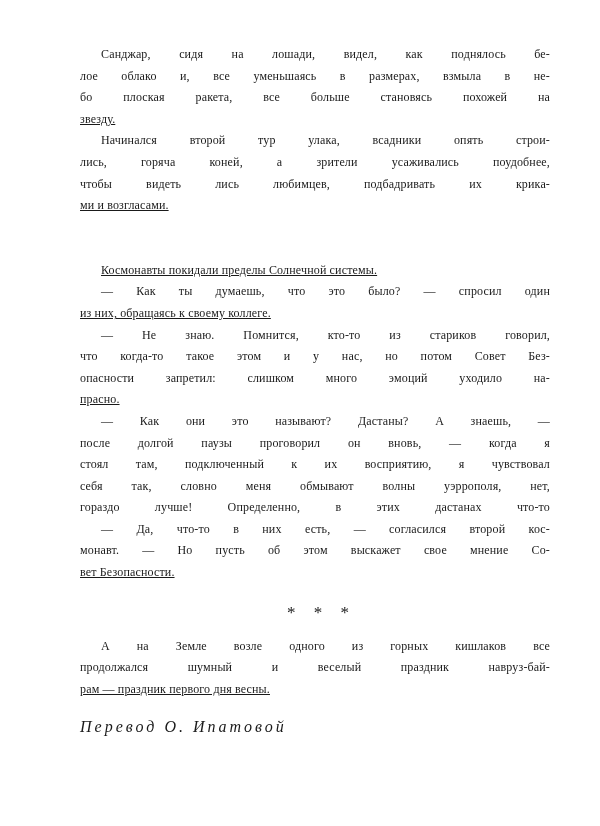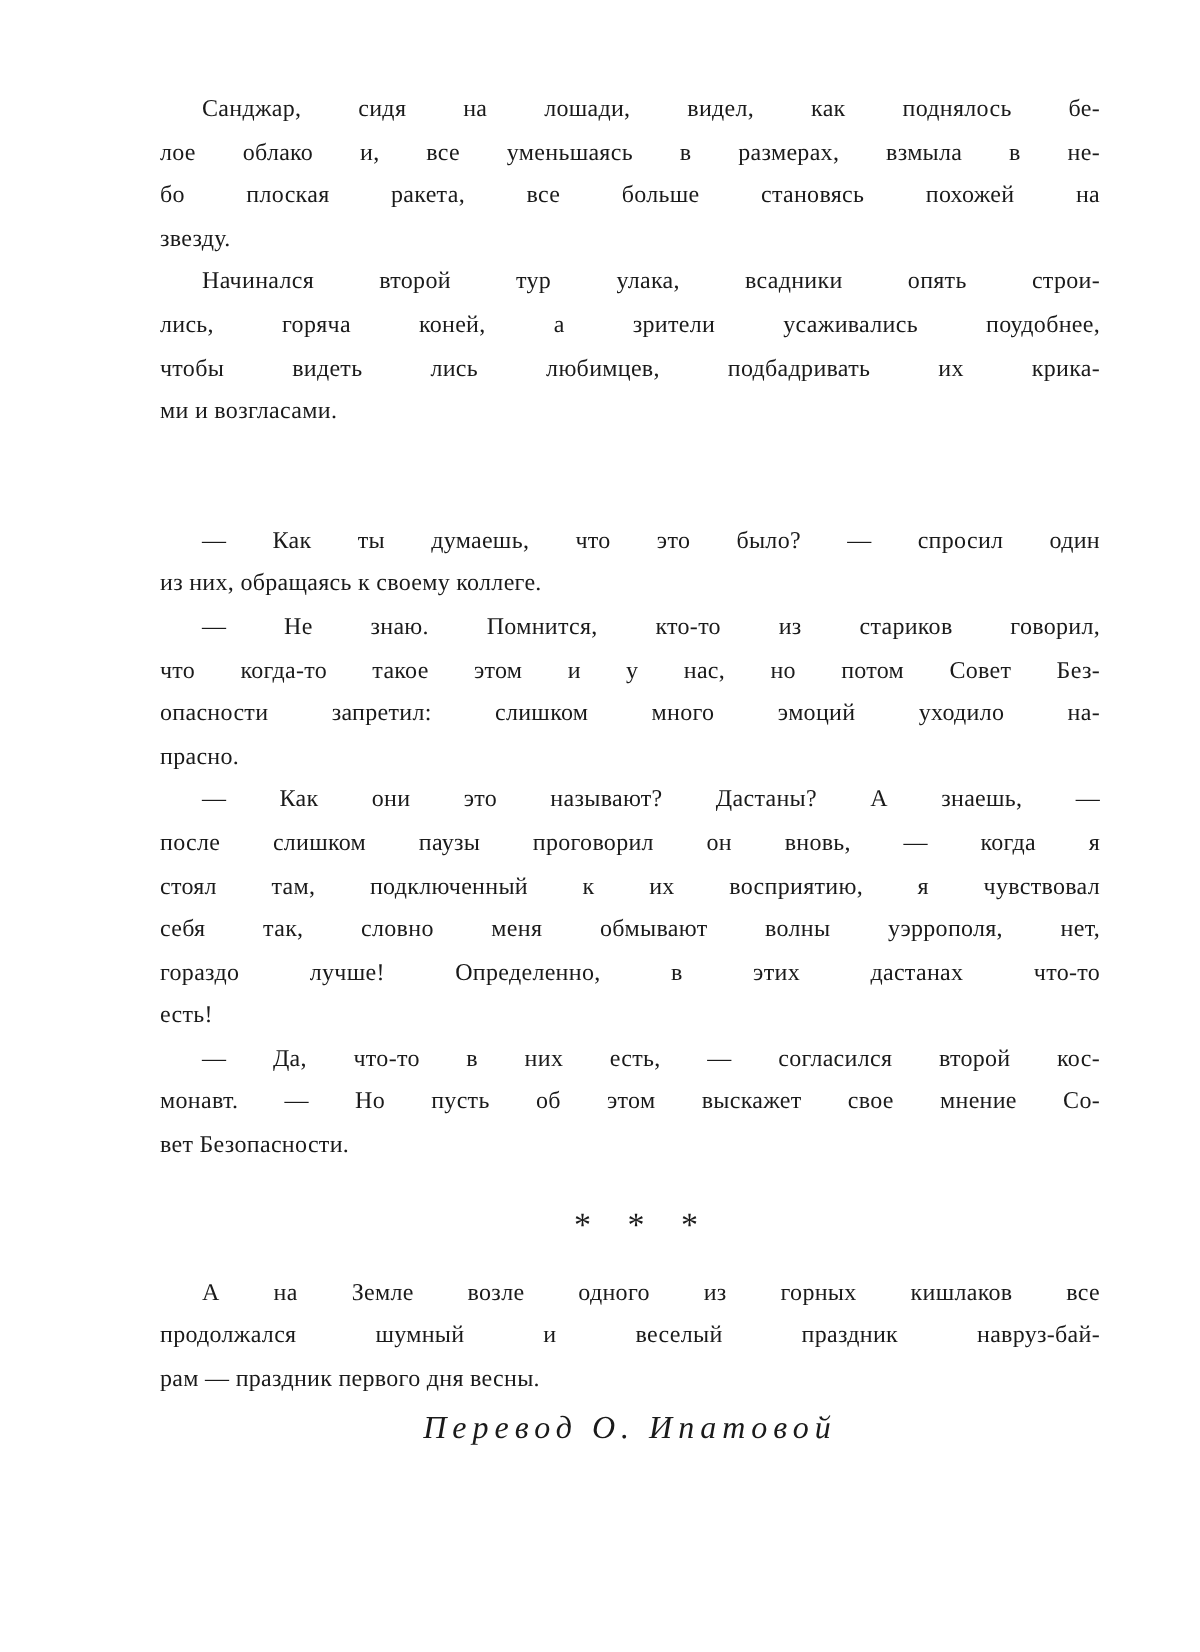--- a/index.html
+++ b/index.html
@@ -21,39 +21,39 @@
   .line {
     font-size: 12px;
     line-height: 21.6px;
     height: 21.6px;
     white-space: nowrap;
     text-align: justify;
     text-align-last: justify;
     letter-spacing: 0.15px;
   }
   .line.indent { padding-left: 21px; }
-  .line.last { text-align-last: left; }
+  .line.last { text-align-last: left; text-decoration: underline; }
   .gap-section { height: 43px; }
   .gap-stars-before { height: 18px; }
   .stars {
     text-align: center;
     font-size: 17px;
     line-height: 22px;
     height: 22px;
     word-spacing: 14px;
     margin-bottom: 12px;
     padding-left: 6px;
   }
   .signature {
-    text-align: center;
+    text-align: left;
     font-style: italic;
     font-size: 16px;
     line-height: 22px;
     letter-spacing: 3px;
-    margin-top: 4px;
+    margin-top: 16px;
   }
 </style>
 </head>
 <body>
 
 <div class="page">
 
   <div>
     <div>
       <div class="line indent">Санджар, сидя на лошади, видел, как поднялось бе-</div>
@@ -66,36 +66,38 @@
       <div class="line">лись, горяча коней, а зрители усаживались поудобнее,</div>
       <div class="line">чтобы видеть лись любимцев, подбадривать их крика-</div>
       <div class="line last">ми и возгласами.</div>
     </div>
   </div>
 
   <div class="gap-section"></div>
 
   <div>
     <div>
+      <div class="line indent last">Космонавты покидали пределы Солнечной системы.</div>
+    </div>
+    <div>
       <div class="line indent">— Как ты думаешь, что это было? — спросил один</div>
       <div class="line last">из них, обращаясь к своему коллеге.</div>
     </div>
     <div>
       <div class="line indent">— Не знаю. Помнится, кто-то из стариков говорил,</div>
       <div class="line">что когда-то такое этом и у нас, но потом Совет Без-</div>
       <div class="line">опасности запретил: слишком много эмоций уходило на-</div>
       <div class="line last">прасно.</div>
     </div>
     <div>
       <div class="line indent">— Как они это называют? Дастаны? А знаешь, —</div>
-      <div class="line">после слишком паузы проговорил он вновь, — когда  я</div>
+      <div class="line">после долгой паузы проговорил он вновь, — когда  я</div>
       <div class="line">стоял там, подключенный к их восприятию, я чувствовал</div>
       <div class="line">себя так, словно меня обмывают волны уэррополя, нет,</div>
       <div class="line">гораздо лучше! Определенно,  в этих дастанах  что-то</div>
-      <div class="line last">есть!</div>
     </div>
     <div>
       <div class="line indent">— Да, что-то в них есть, — согласился второй кос-</div>
       <div class="line">монавт. — Но пусть об этом выскажет свое мнение Со-</div>
       <div class="line last">вет Безопасности.</div>
     </div>
   </div>
 
   <div class="gap-stars-before"></div>
   <div class="stars">* * *</div>

